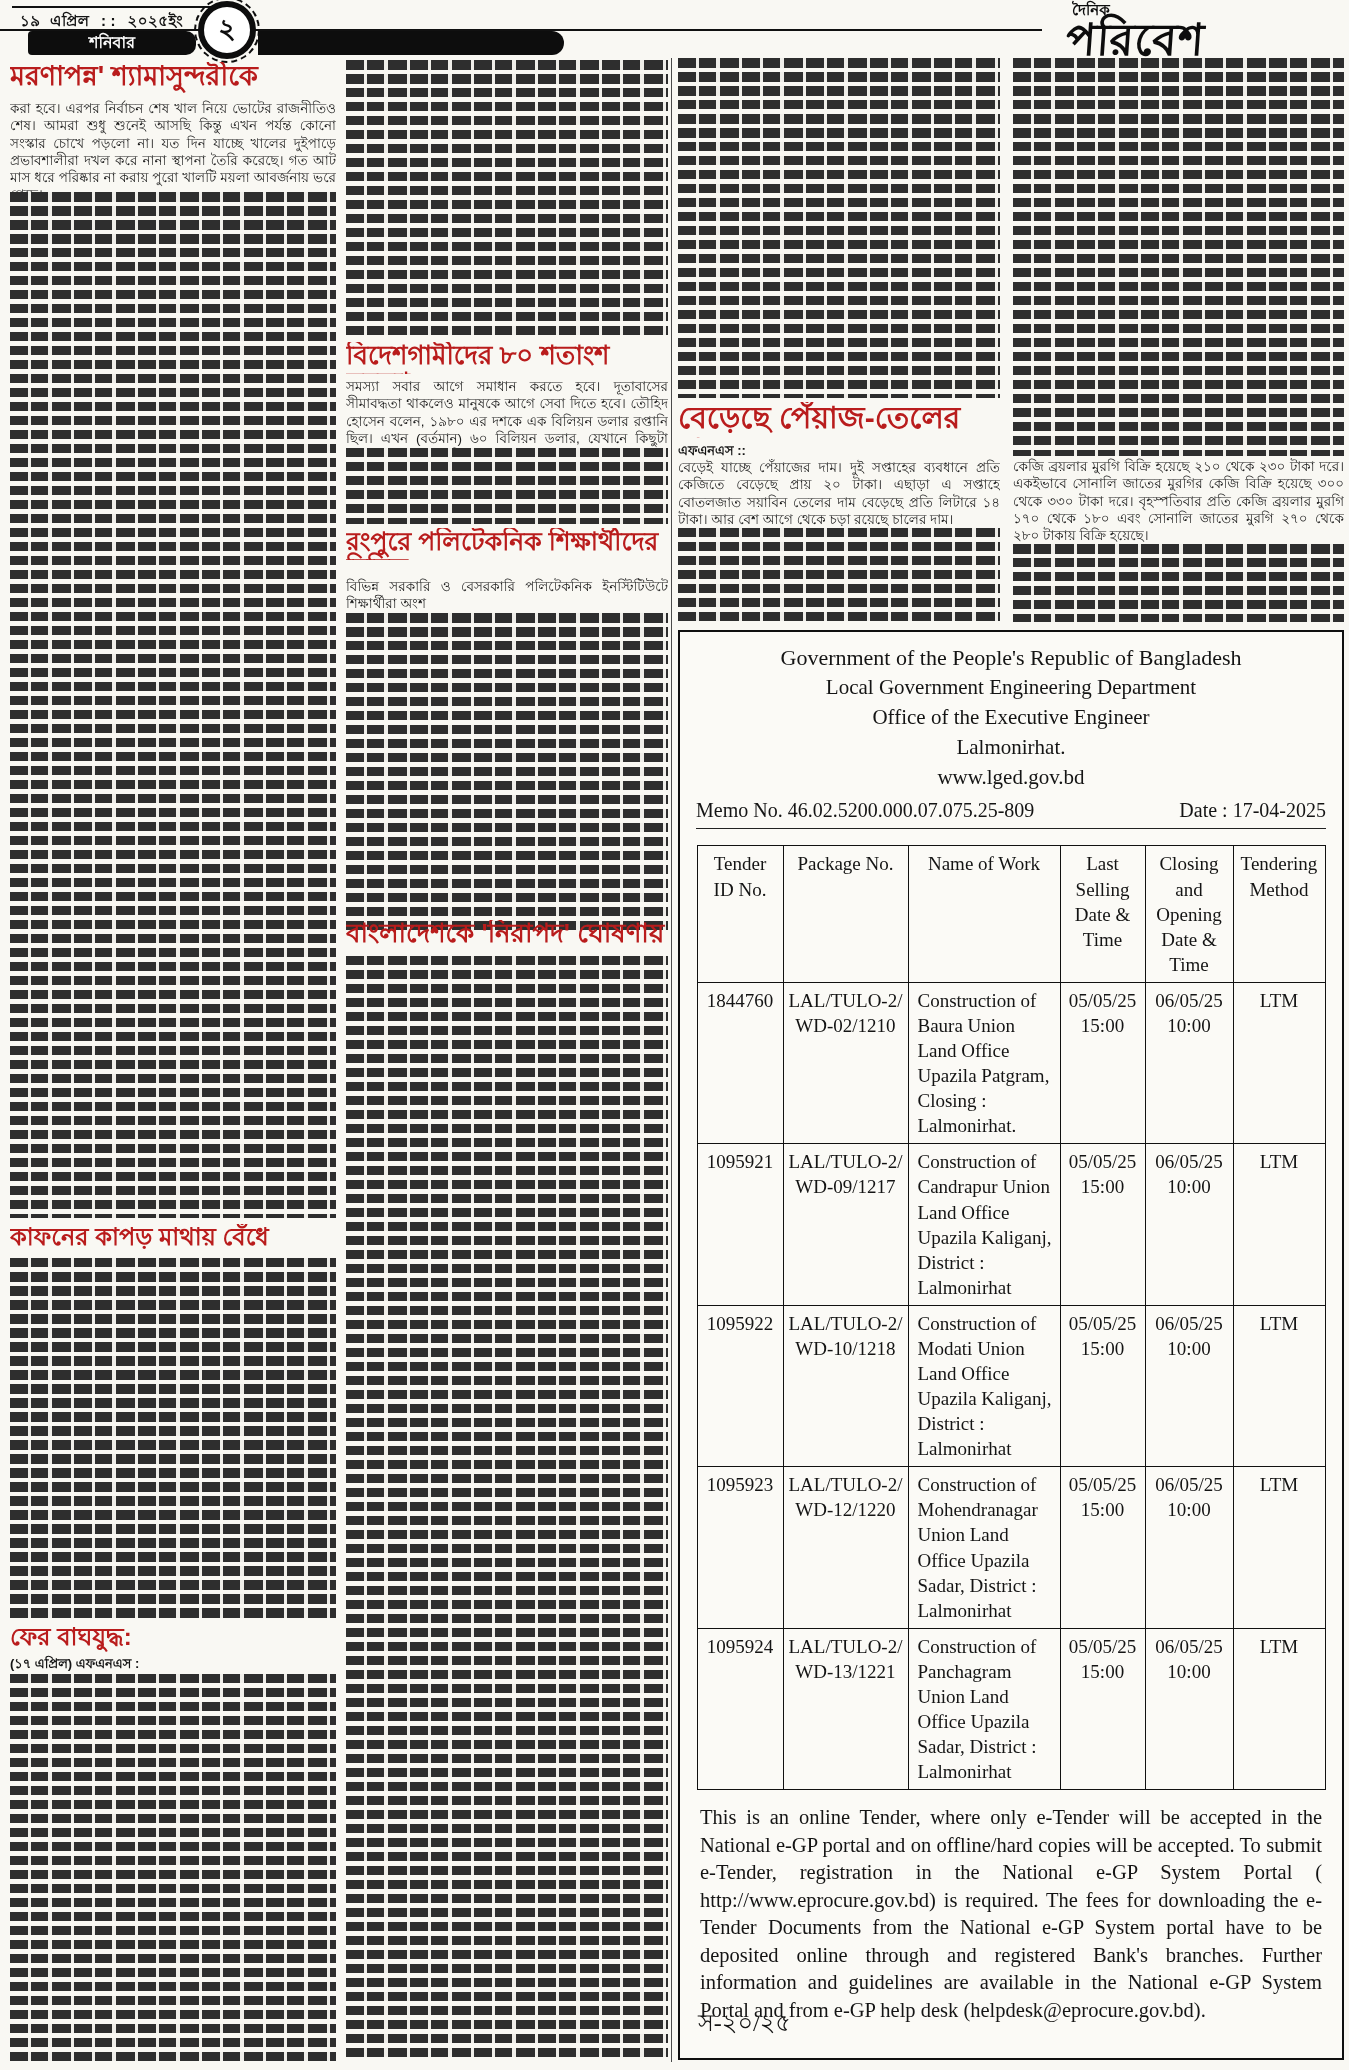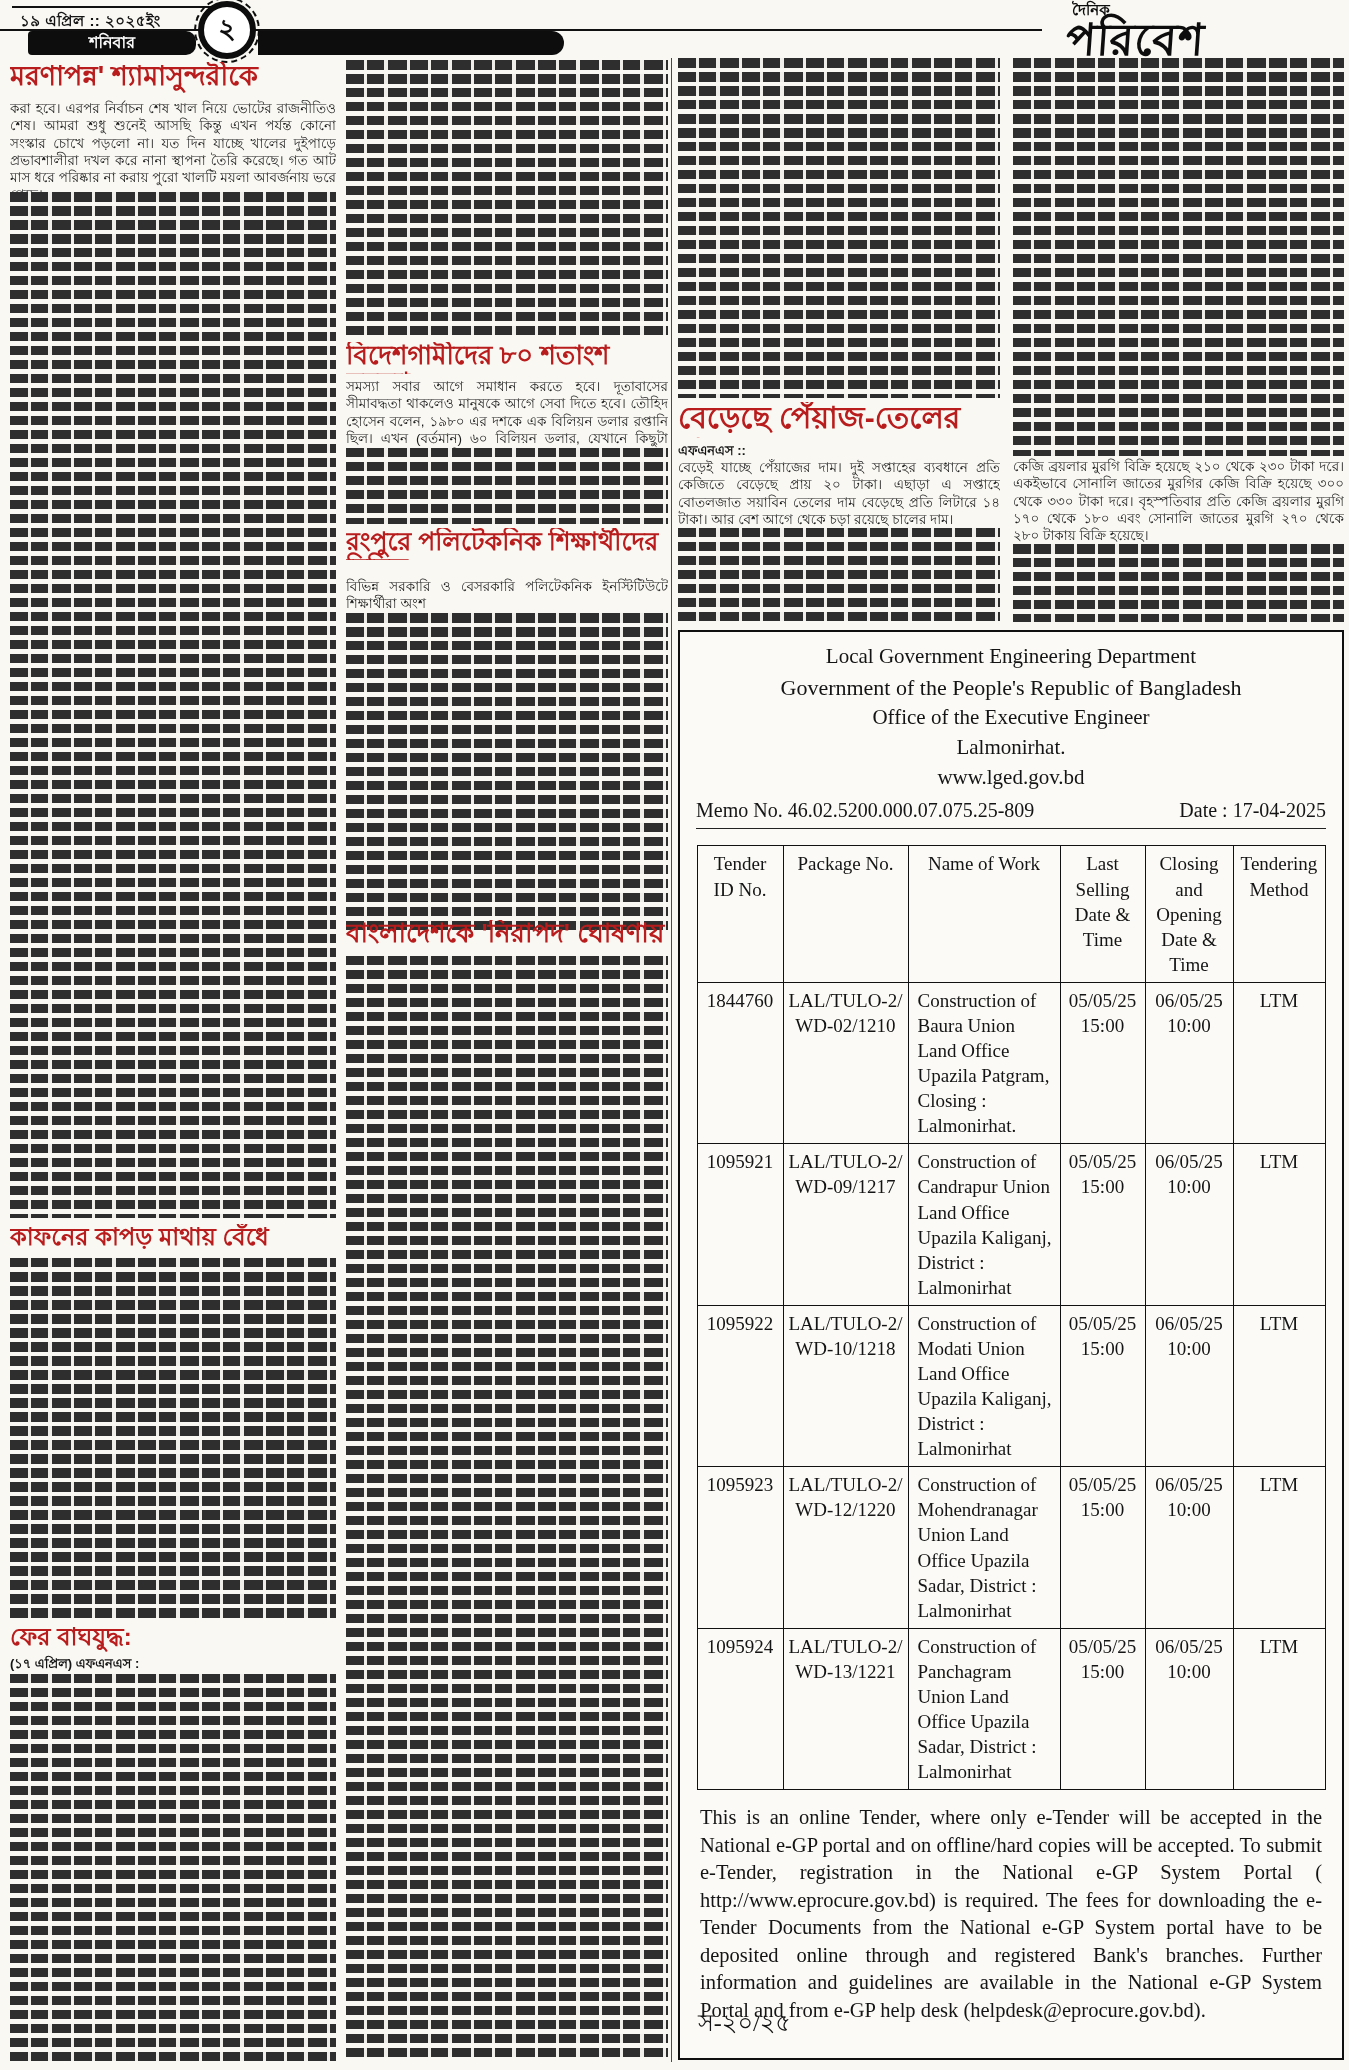--- a/index.html
+++ b/index.html
@@ -50,21 +50,21 @@
   table.tender td.col2{text-align:left;padding-left:9px;}
   .tender-para{font-size:20.5px;line-height:1.34;text-align:justify;margin:14px 4px 0;}
   .ref-no{font-size:24px;font-family:Liberation Serif, serif;}
 </style>
 </head>
 <body>
 
 <div class="page">
 
   <div class="abs rule" style="left:12px;top:6px;width:212px;height:2px;"></div>
-  <div class="abs date-line" style="left:20px;top:9px;width:210px;">১৯ এপ্রিল :: ২০২৫ইং</div>
+  <div class="abs date-line" style="left:20px;top:9px;width:210px;font-family:Liberation Mono, monospace;">১৯ এপ্রিল :: ২০২৫ইং</div>
   <div class="abs rule" style="left:0;top:29px;width:1042px;height:2px;"></div>
   <div class="abs day-banner" style="left:28px;top:31px;width:168px;height:24px;">শনিবার</div>
   <div class="abs banner-tail" style="left:258px;top:31px;width:306px;height:24px;"></div>
   <div class="abs page-circle" style="left:198px;top:1px;">২</div>
   <div class="abs masthead" style="left:1066px;top:2px;width:276px;">
     <span class="small">দৈনিক</span>
     <span class="big">পরিবেশ</span>
   </div>
 
   <div class="abs vrule" style="left:671px;top:58px;height:2004px;"></div>
@@ -120,22 +120,22 @@
   <div class="abs bodyblk" style="left:1013px;top:58px;width:331px;height:398px;">
     <div class="greek"></div>
   </div>
   <div class="abs bodyblk" style="left:1013px;top:458px;width:331px;height:164px;">
     <div class="bn-excerpt" style="max-height:92px;">কেজি ব্রয়লার মুরগি বিক্রি হয়েছে ২১০ থেকে ২৩০ টাকা দরে। একইভাবে সোনালি জাতের মুরগির কেজি বিক্রি হয়েছে ৩০০ থেকে ৩৩০ টাকা দরে। বৃহস্পতিবার প্রতি কেজি ব্রয়লার মুরগি ১৭০ থেকে ১৮০ এবং সোনালি জাতের মুরগি ২৭০ থেকে ২৮০ টাকায় বিক্রি হয়েছে।</div>
     <div class="greek"></div>
   </div>
 
   <div class="abs tender-box" style="left:678px;top:630px;width:666px;height:1430px;">
 
+    <div class="gov-line" style="font-size:22px;">Government of the People's Republic of Bangladesh</div>
     <div class="gov-line">Local Government Engineering Department</div>
-    <div class="gov-line" style="font-size:22px;">Government of the People's Republic of Bangladesh</div>
     <div class="gov-line">Office of the Executive Engineer</div>
     <div class="gov-line">Lalmonirhat.</div>
     <div class="gov-line">www.lged.gov.bd</div>
 
     <div class="memo-row">
       <span>Memo No. 46.02.5200.000.07.075.25-809</span>
       <span>Date : 17-04-2025</span>
     </div>
 
 

